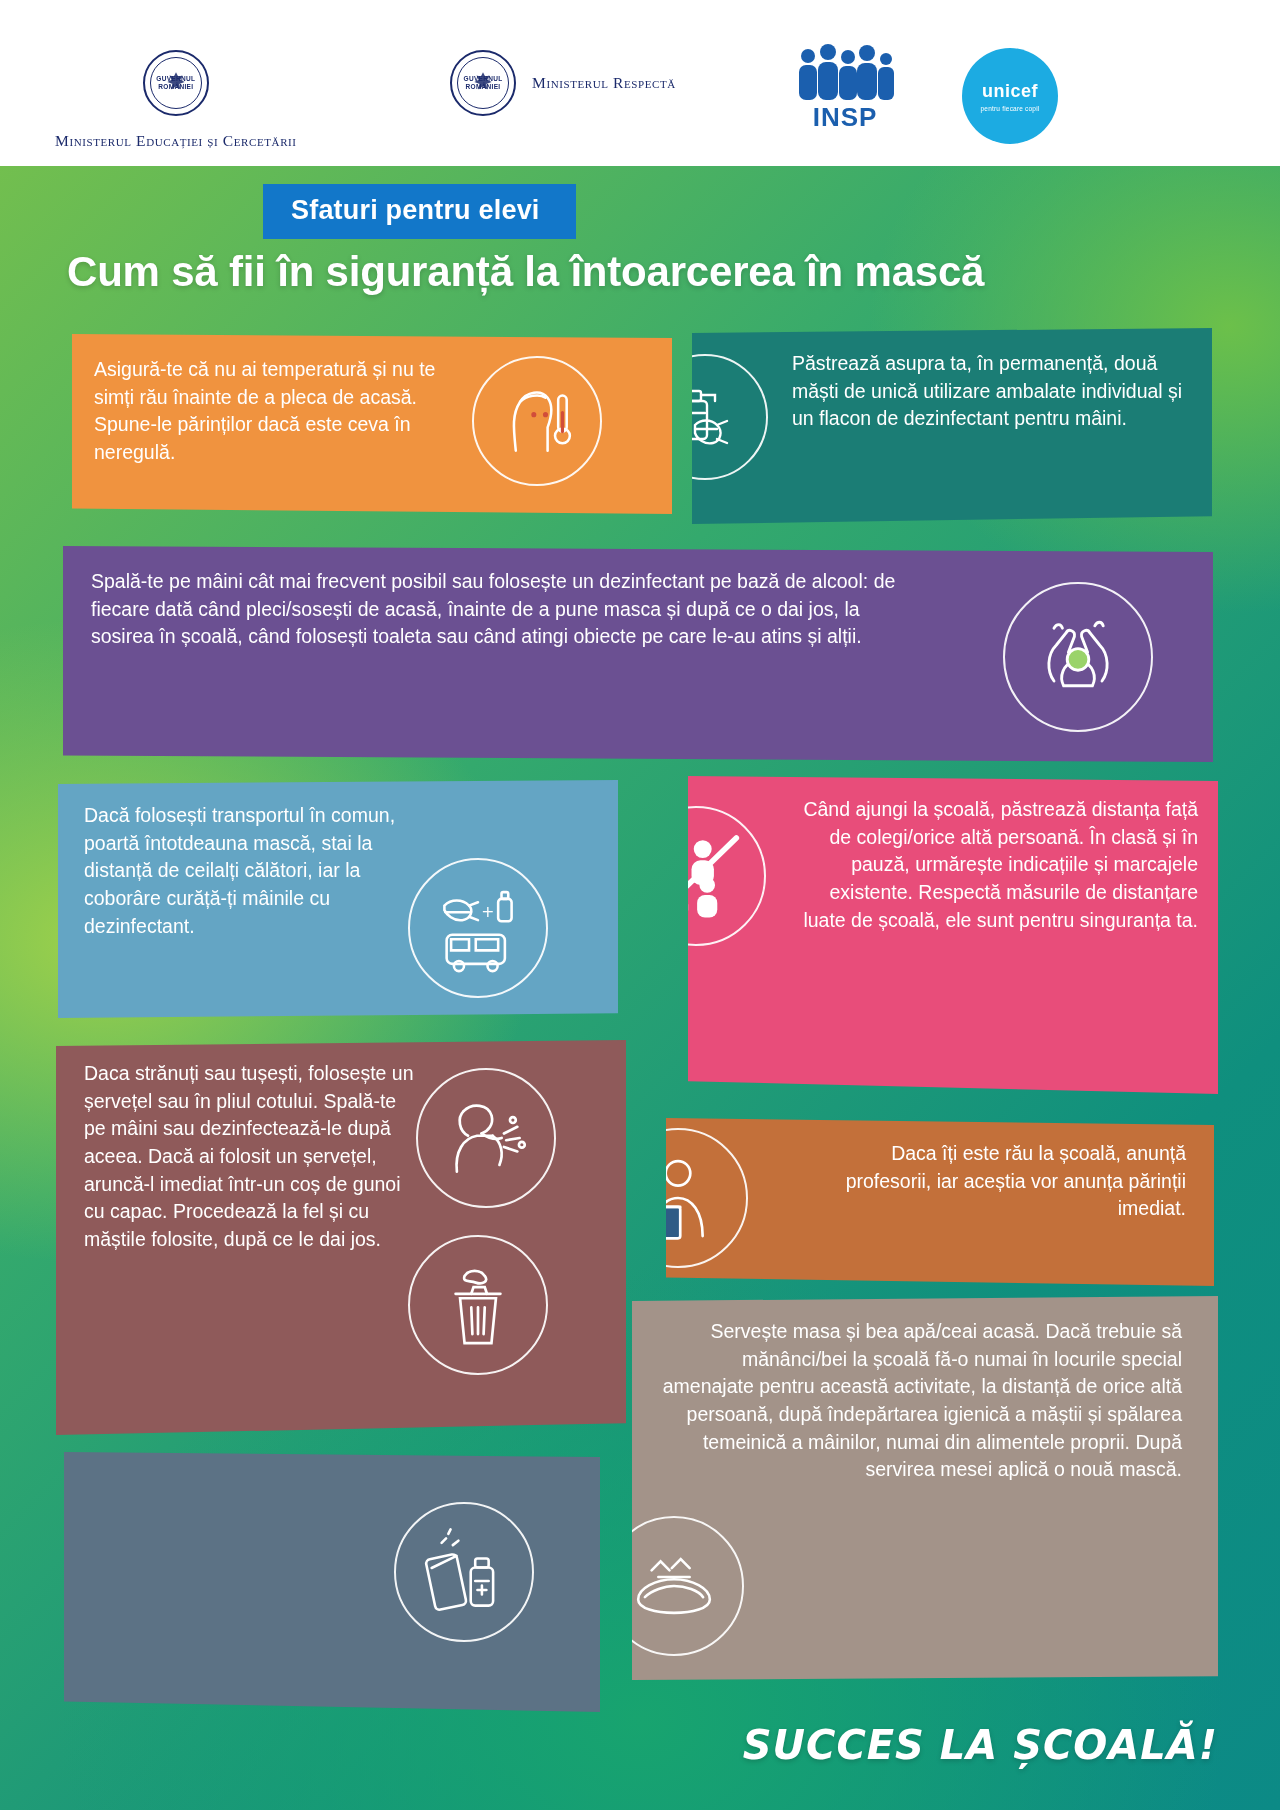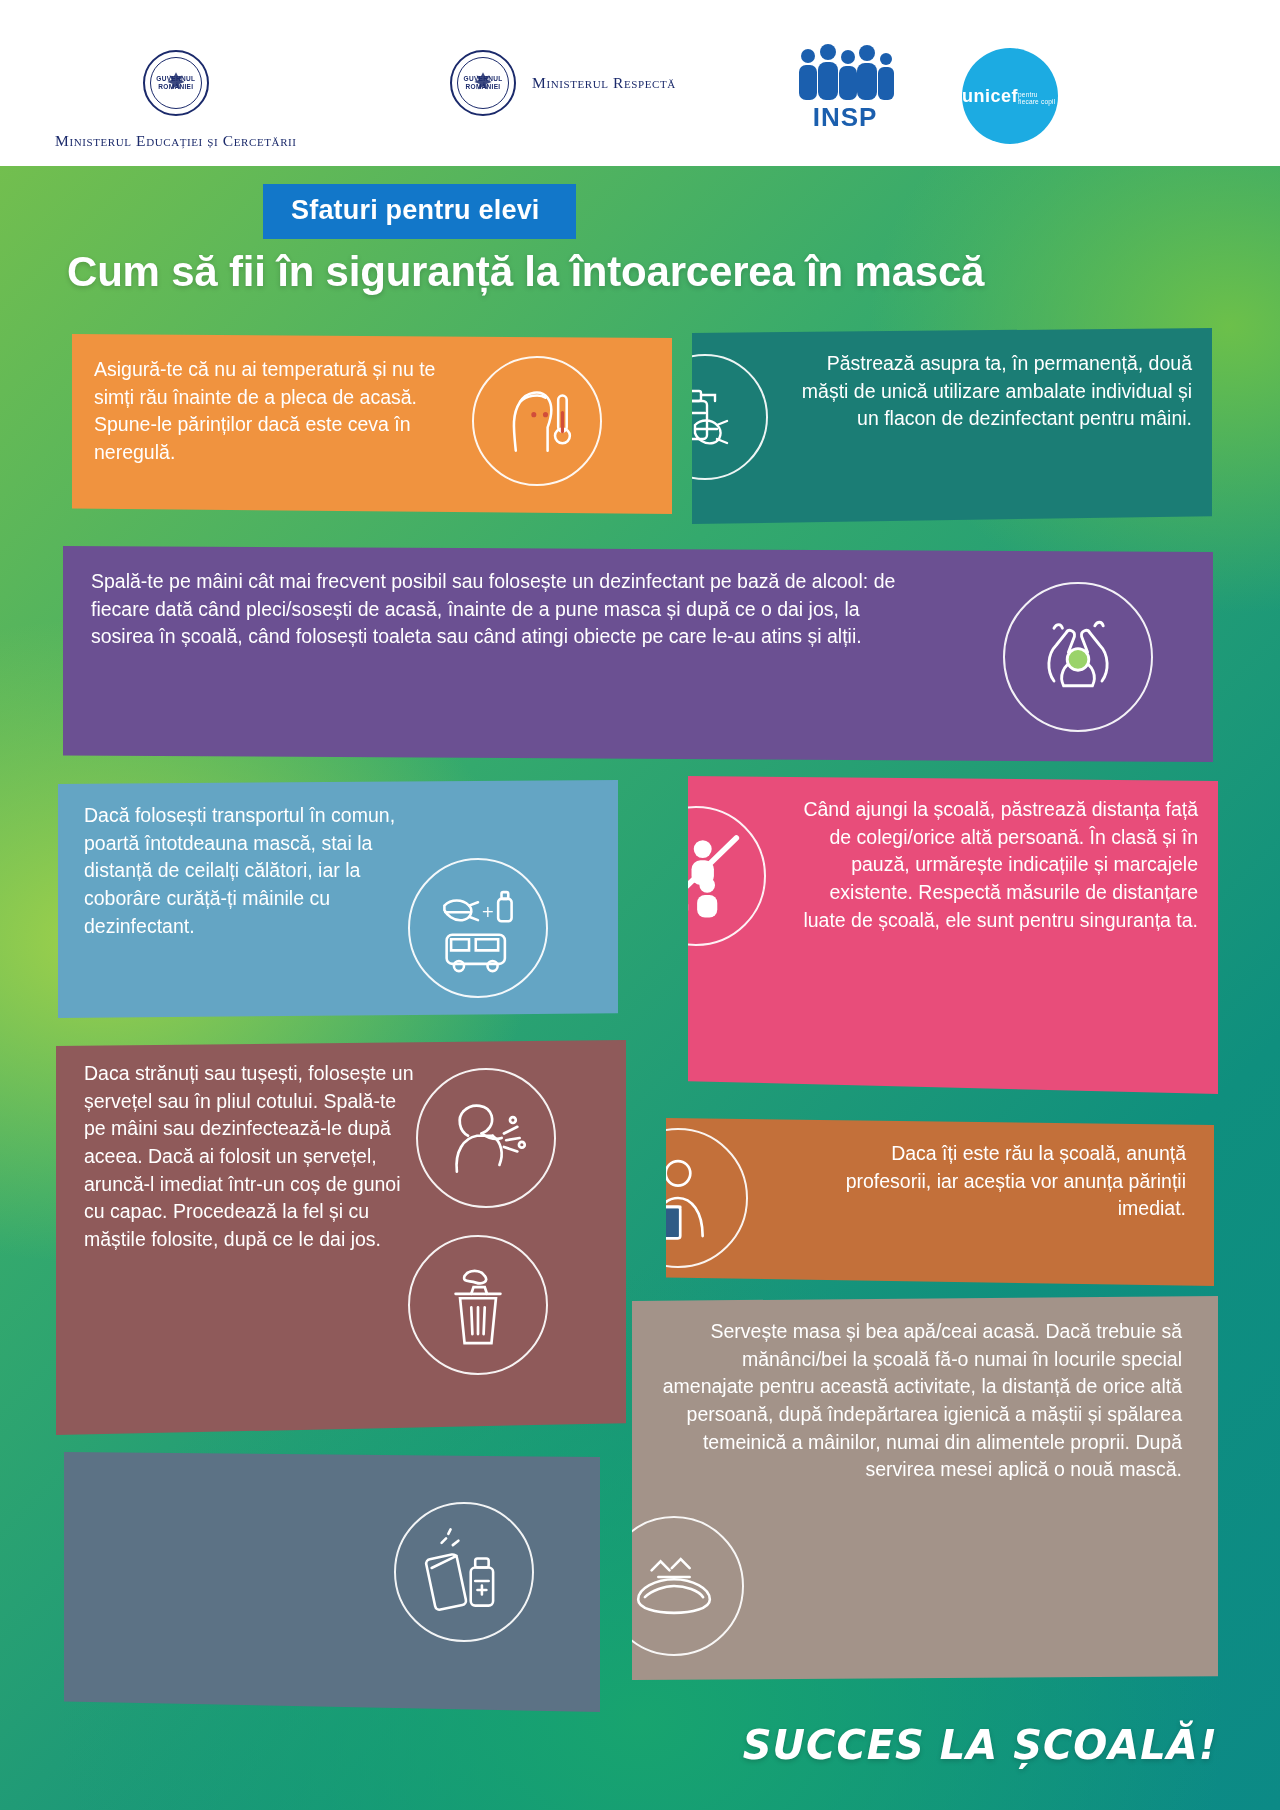--- a/index.html
+++ b/index.html
@@ -50,21 +50,21 @@
   .ministry-name {
     font-family: "Liberation Serif", serif;
     font-size: 15.5px; color: #1b2a6b; letter-spacing: .6px;
     font-variant: small-caps; white-space: nowrap;
   }
   .insp-logo { position: absolute; left: 790px; top: 44px; width: 110px; text-align: center; }
   .insp-word { font-size: 26px; font-weight: bold; color: #1b5fae; letter-spacing: 1px; margin-top: 2px; }
   .unicef-logo {
     position: absolute; left: 962px; top: 48px;
     width: 96px; height: 96px; border-radius: 50%; background: #1cabe2;
-    display: flex; align-items: center; justify-content: center;
+    display: flex; flex-direction: column; align-items: center; justify-content: center;
   }
   .unicef-word { color: #fff; font-size: 18px; font-weight: bold; letter-spacing: .5px; }
   .unicef-tag { color: #fff; font-size: 6.5px; letter-spacing: .2px; margin-top: 3px; }
 
   
   .ribbon {
     position: absolute; left: 263px; top: 184px;
     background: #1277c9; color: #fff;
     font-size: 27px; font-weight: bold;
     padding: 11px 36px 13px 28px;
@@ -211,21 +211,21 @@
           <circle cx="58" cy="44" r="2.4" fill="#d14d3a" stroke="none"></circle>
           <rect x="70" y="26" width="8" height="34" rx="4"></rect>
           <circle cx="74" cy="64" r="7"></circle>
           <path d="M74 42 L74 60" stroke="#d14d3a" stroke-width="3"></path>
         </g>
       </svg>
     </div>
   </div>
 
   <div class="card" id="card-masks">
-    <div class="txt" style="left:100px; top:22px; width:400px; text-align:right;">Păstrează asupra ta, în permanență, două măști de unică utilizare ambalate individual și un flacon de dezinfectant pentru mâini.</div>
+    <div class="txt" style="left:100px; top:22px; width:400px; text-align:left;">Păstrează asupra ta, în permanență, două măști de unică utilizare ambalate individual și un flacon de dezinfectant pentru mâini.</div>
     <div class="icon-circle" style="left:-50px; top:26px; width:126px; height:126px;">
       <svg width="100" height="100" viewBox="0 0 100 100">
         <g fill="none" stroke="#ffffff" stroke-width="2.4" stroke-linecap="round">
           <rect x="28" y="34" width="24" height="38" rx="4"></rect>
           <rect x="34" y="24" width="12" height="10" rx="2"></rect>
           <path d="M46 28 L60 28 L60 34"></path>
           <path d="M30 46 L50 46"></path>
           <path d="M40 58 C46 52 56 52 62 58 C68 64 66 74 58 76 C50 78 42 72 40 66 Z"></path>
           <path d="M40 62 L62 62"></path>
           <path d="M62 58 L72 54 M62 72 L72 76"></path>

